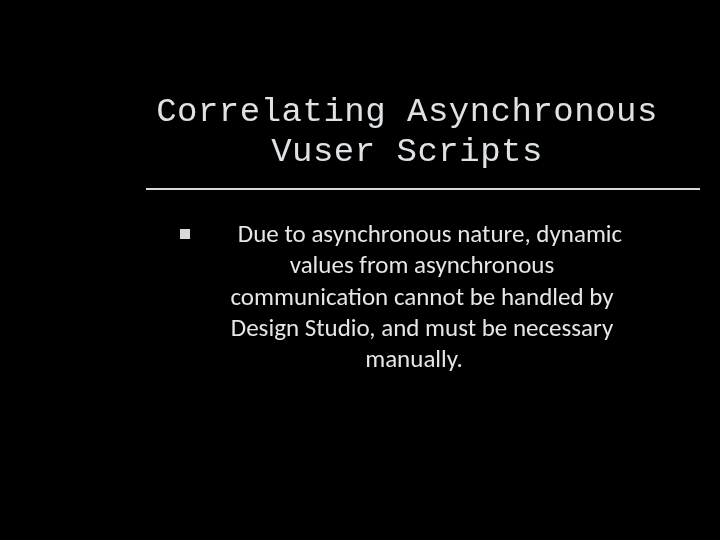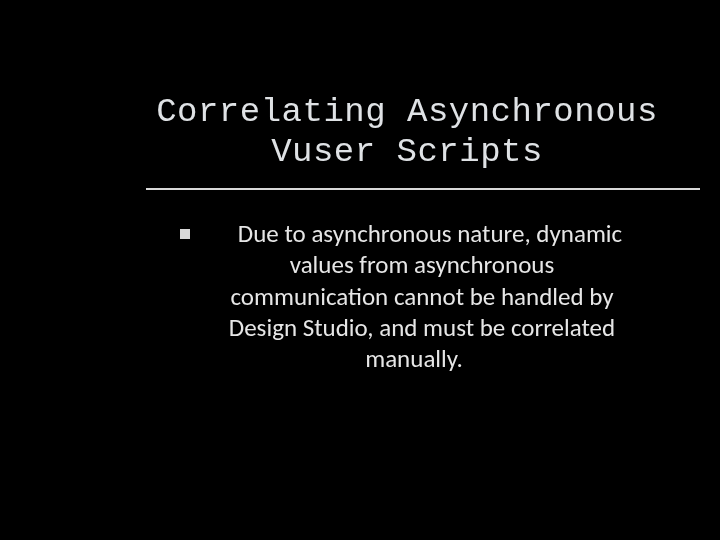--- a/index.html
+++ b/index.html
@@ -80,18 +80,18 @@
     <div class="accent-4"></div>
     <div class="accent-5"></div>
   </div>
 
   <h1 class="title">Correlating Asynchronous Vuser Scripts</h1>
   <div class="title-underline"></div>
 
   <div class="body">
     <ul>
       <li>
-        <span>Due to asynchronous nature, dynamic values from asynchronous communication cannot be handled by Design Studio, and must be correlated manually.</span>
+        <span>Due to asynchronous nature, dynamic values from asynchronous communication cannot be handled by Design Studio, and must be necessary manually.</span>
       </li>
     </ul>
   </div>
 
 </div>
 
 </body></html>

